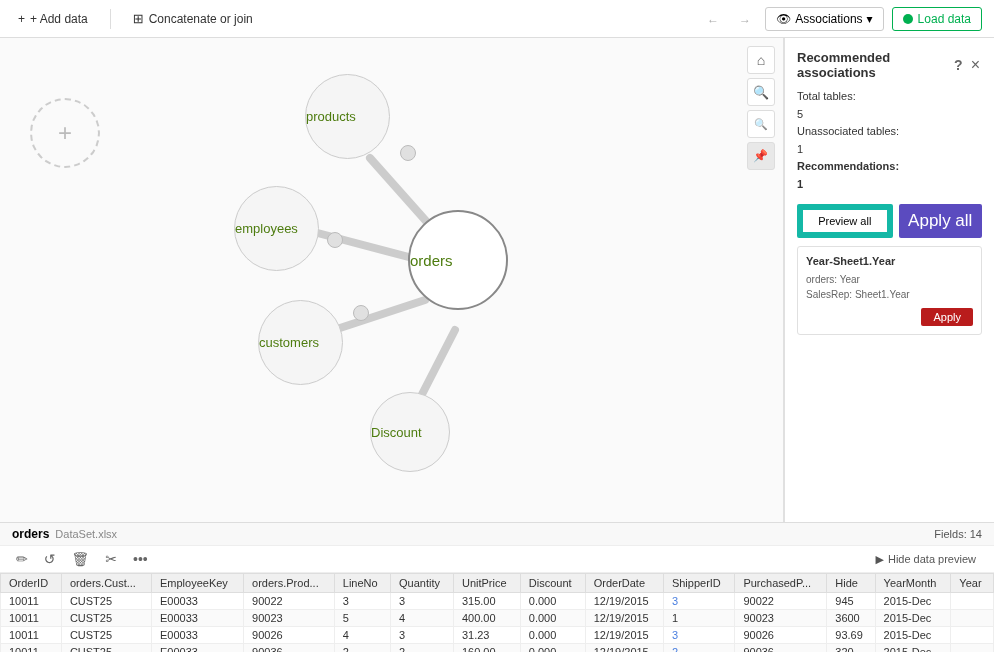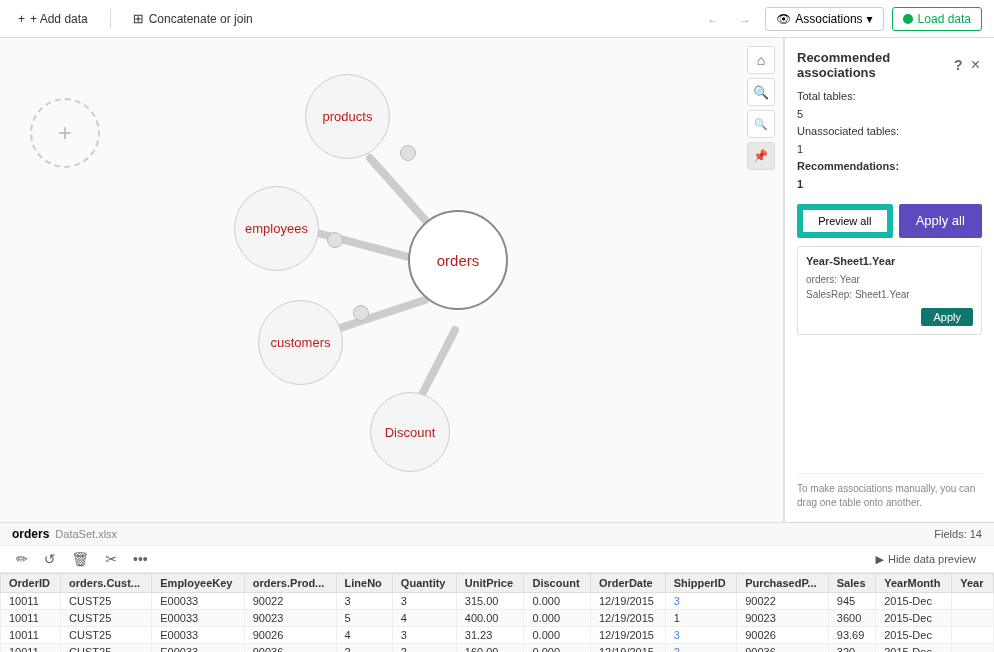--- a/index.html
+++ b/index.html
@@ -57,22 +57,22 @@
     .add-node {
       position: absolute; left: 30px; top: 60px;
       width: 70px; height: 70px; border-radius: 50%;
       border: 2px dashed #ccc; display: flex; align-items: center; justify-content: center;
       color: #aaa; font-size: 22px; cursor: pointer;
     }
 
     
     .node {
       position: absolute; border-radius: 50%;
-      display: flex; align-items: center; justify-content: center;
-      font-size: 13px; color: #b91c1c; cursor: pointer;
+      display: flex; align-items: center; 
+      font-size: 13px; color: #4d7c0f; cursor: pointer;
       background: #f5f5f5; border: 1.5px solid #ccc;
     }
     .node.center {
       width: 100px; height: 100px; background: #fff;
       border: 2.5px solid #888; font-size: 15px;
     }
     .node.medium { width: 80px; height: 80px; }
     .node.small { width: 75px; height: 75px; }
 
     
@@ -109,32 +109,32 @@
     .preview-apply-row {
       display: flex; gap: 6px; margin-top: 2px;
     }
     .preview-btn {
       flex: 1; padding: 5px 6px; border: 6px solid #14b8a6;
       background: #fff; cursor: pointer; font-size: 11px;
       border-radius: 2px;
     }
     .apply-all-btn {
       flex: 1; padding: 5px 6px; border: none;
-      background: #5b4bbf; color: #fff; cursor: pointer; font-size: 13px;
+      background: #5b4bbf; color: #fff; cursor: pointer; font-size: 17px;
       border-radius: 2px;
     }
     .recommendation-card {
       border: 1px solid #e0e0e0; border-radius: 3px;
       padding: 8px; background: #fff;
     }
     .rec-title { font-size: 11px; font-weight: 600; color: #333; margin-bottom: 5px; }
     .rec-detail { font-size: 10px; color: #666; line-height: 1.5; }
     .apply-btn {
       display: block; margin-top: 6px; margin-left: auto;
-      padding: 3px 12px; background: #0f766e; color: #fff;
+      padding: 3px 12px; background: #b91c1c; color: #fff;
       border: none; border-radius: 2px; cursor: pointer; font-size: 11px;
     }
     .panel-footer {
       margin-top: auto; font-size: 10px; color: #888;
       line-height: 1.4; padding-top: 8px; border-top: 1px solid #eee;
     }
 
     
     .data-section {
       height: 130px; border-top: 1px solid #ddd; background: #fff;
@@ -161,21 +161,21 @@
     .hide-btn {
       margin-left: auto; display: flex; align-items: center; gap: 4px;
       background: none; border: none; cursor: pointer;
       font-size: 11px; color: #555; padding: 2px 6px;
     }
     .table-wrap { overflow-x: auto; overflow-y: auto; flex: 1; }
     table { border-collapse: collapse; width: 100%; font-size: 11px; }
     th {
       background: #f0f0f0; border: 1px solid #ddd;
       padding: 3px 8px; text-align: left; white-space: nowrap;
-      font-weight: 700; color: #333; position: sticky; top: 0;
+      font-weight: 400; color: #333; position: sticky; top: 0;
     }
     td {
       border: 1px solid #eee; padding: 2px 8px;
       white-space: nowrap; color: #333;
     }
     tr:nth-child(even) td { background: #fafafa; }
     .link-val { color: #4a7fe0; cursor: pointer; }
     .icon-circle-green { width: 10px; height: 10px; border-radius: 50%; background: #00b050; display: inline-block; }
   </style>
 </head>
@@ -300,21 +300,20 @@
       <button class="apply-all-btn">Apply all</button>
     </div>
 
     <div class="recommendation-card">
       <div class="rec-title">Year-Sheet1.Year</div>
       <div class="rec-detail">orders: Year</div>
       <div class="rec-detail">SalesRep: Sheet1.Year</div>
       <button class="apply-btn">Apply</button>
     </div>
 
-    <div class="panel-footer">To make associations manually, you can drag one table onto another.</div>
   </div>
 </div>
 
 <div class="data-section">
   <div class="data-header">
     <div class="data-header-left">
       <span class="data-title">orders</span>
       <span class="data-subtitle">DataSet.xlsx</span>
     </div>
     <span class="data-fields">Fields: 14</span>
@@ -348,21 +347,21 @@
             <th>orders.Cust...</th>
             <th>EmployeeKey</th>
             <th>orders.Prod...</th>
             <th>LineNo</th>
             <th>Quantity</th>
             <th>UnitPrice</th>
             <th>Discount</th>
             <th>OrderDate</th>
             <th>ShipperID</th>
             <th>PurchasedP...</th>
-            <th>Sales</th>
+            <th>Hide</th>
             <th>YearMonth</th>
             <th>Year</th>
           </tr>
       </thead>
       <tbody id="table-body">
           <tr>
             <td>10011</td>
             <td>CUST25</td>
             <td>E00033</td>
             <td>90022</td>

